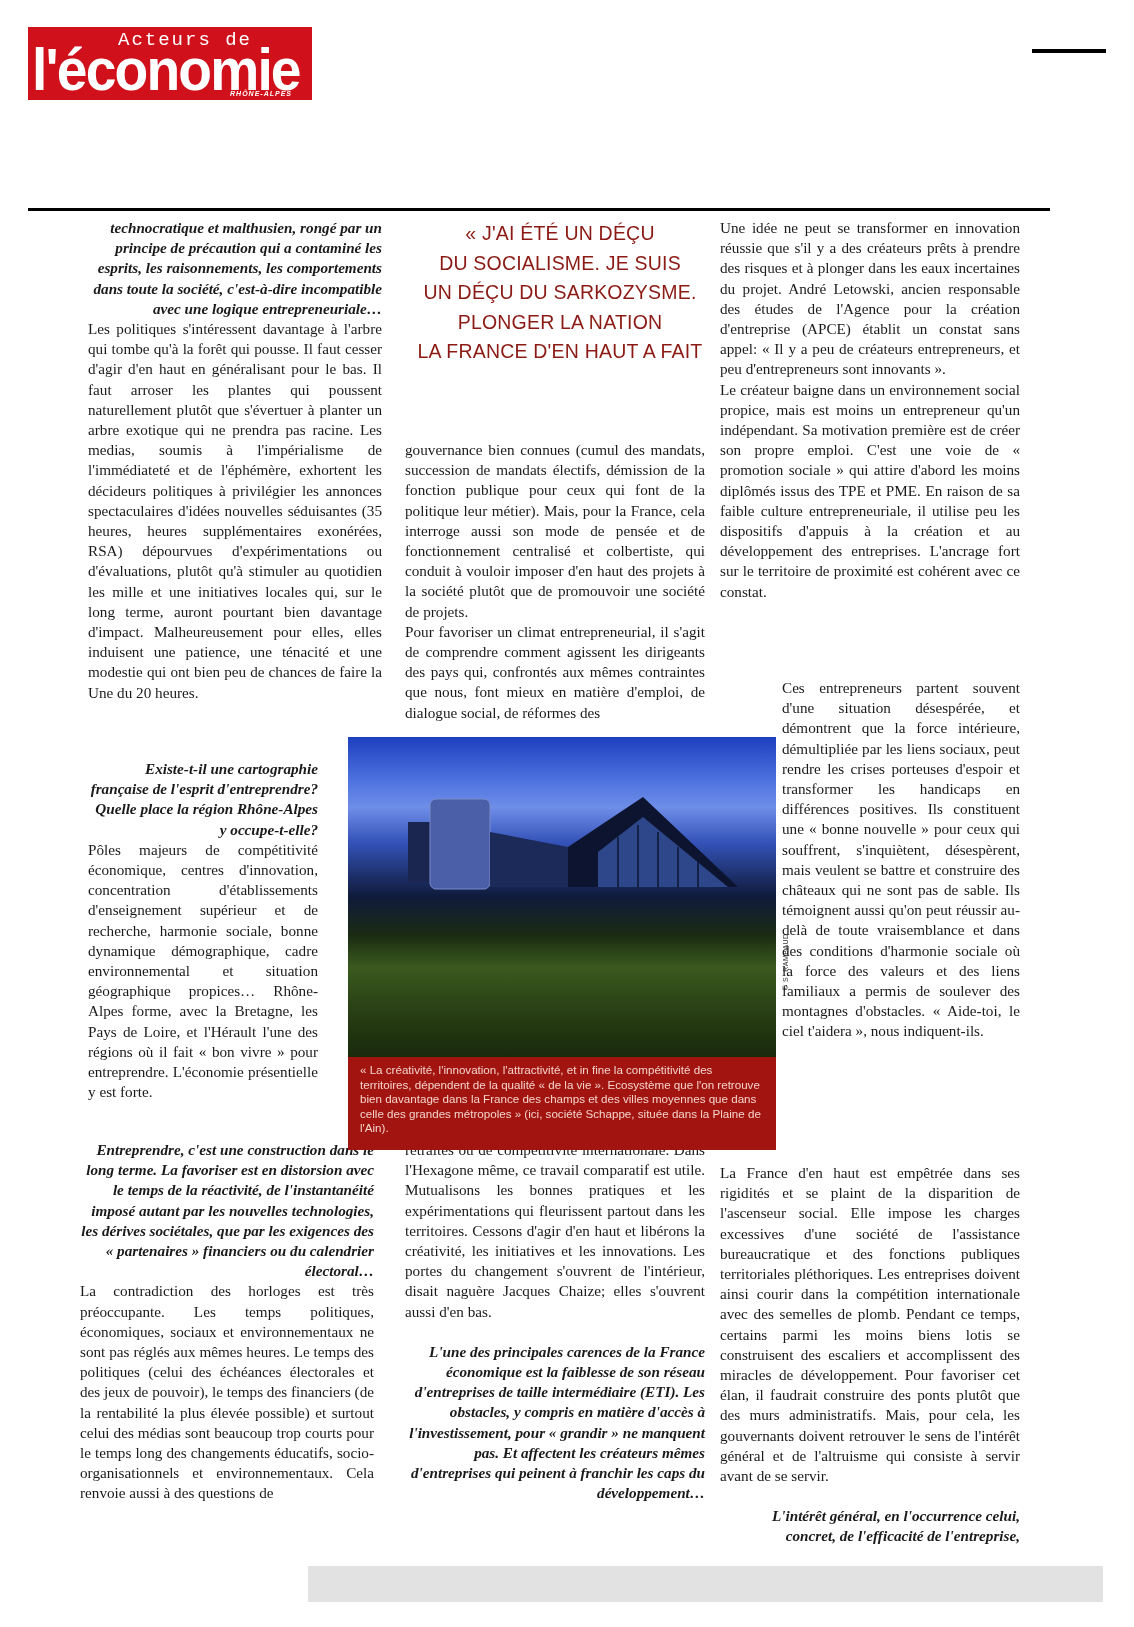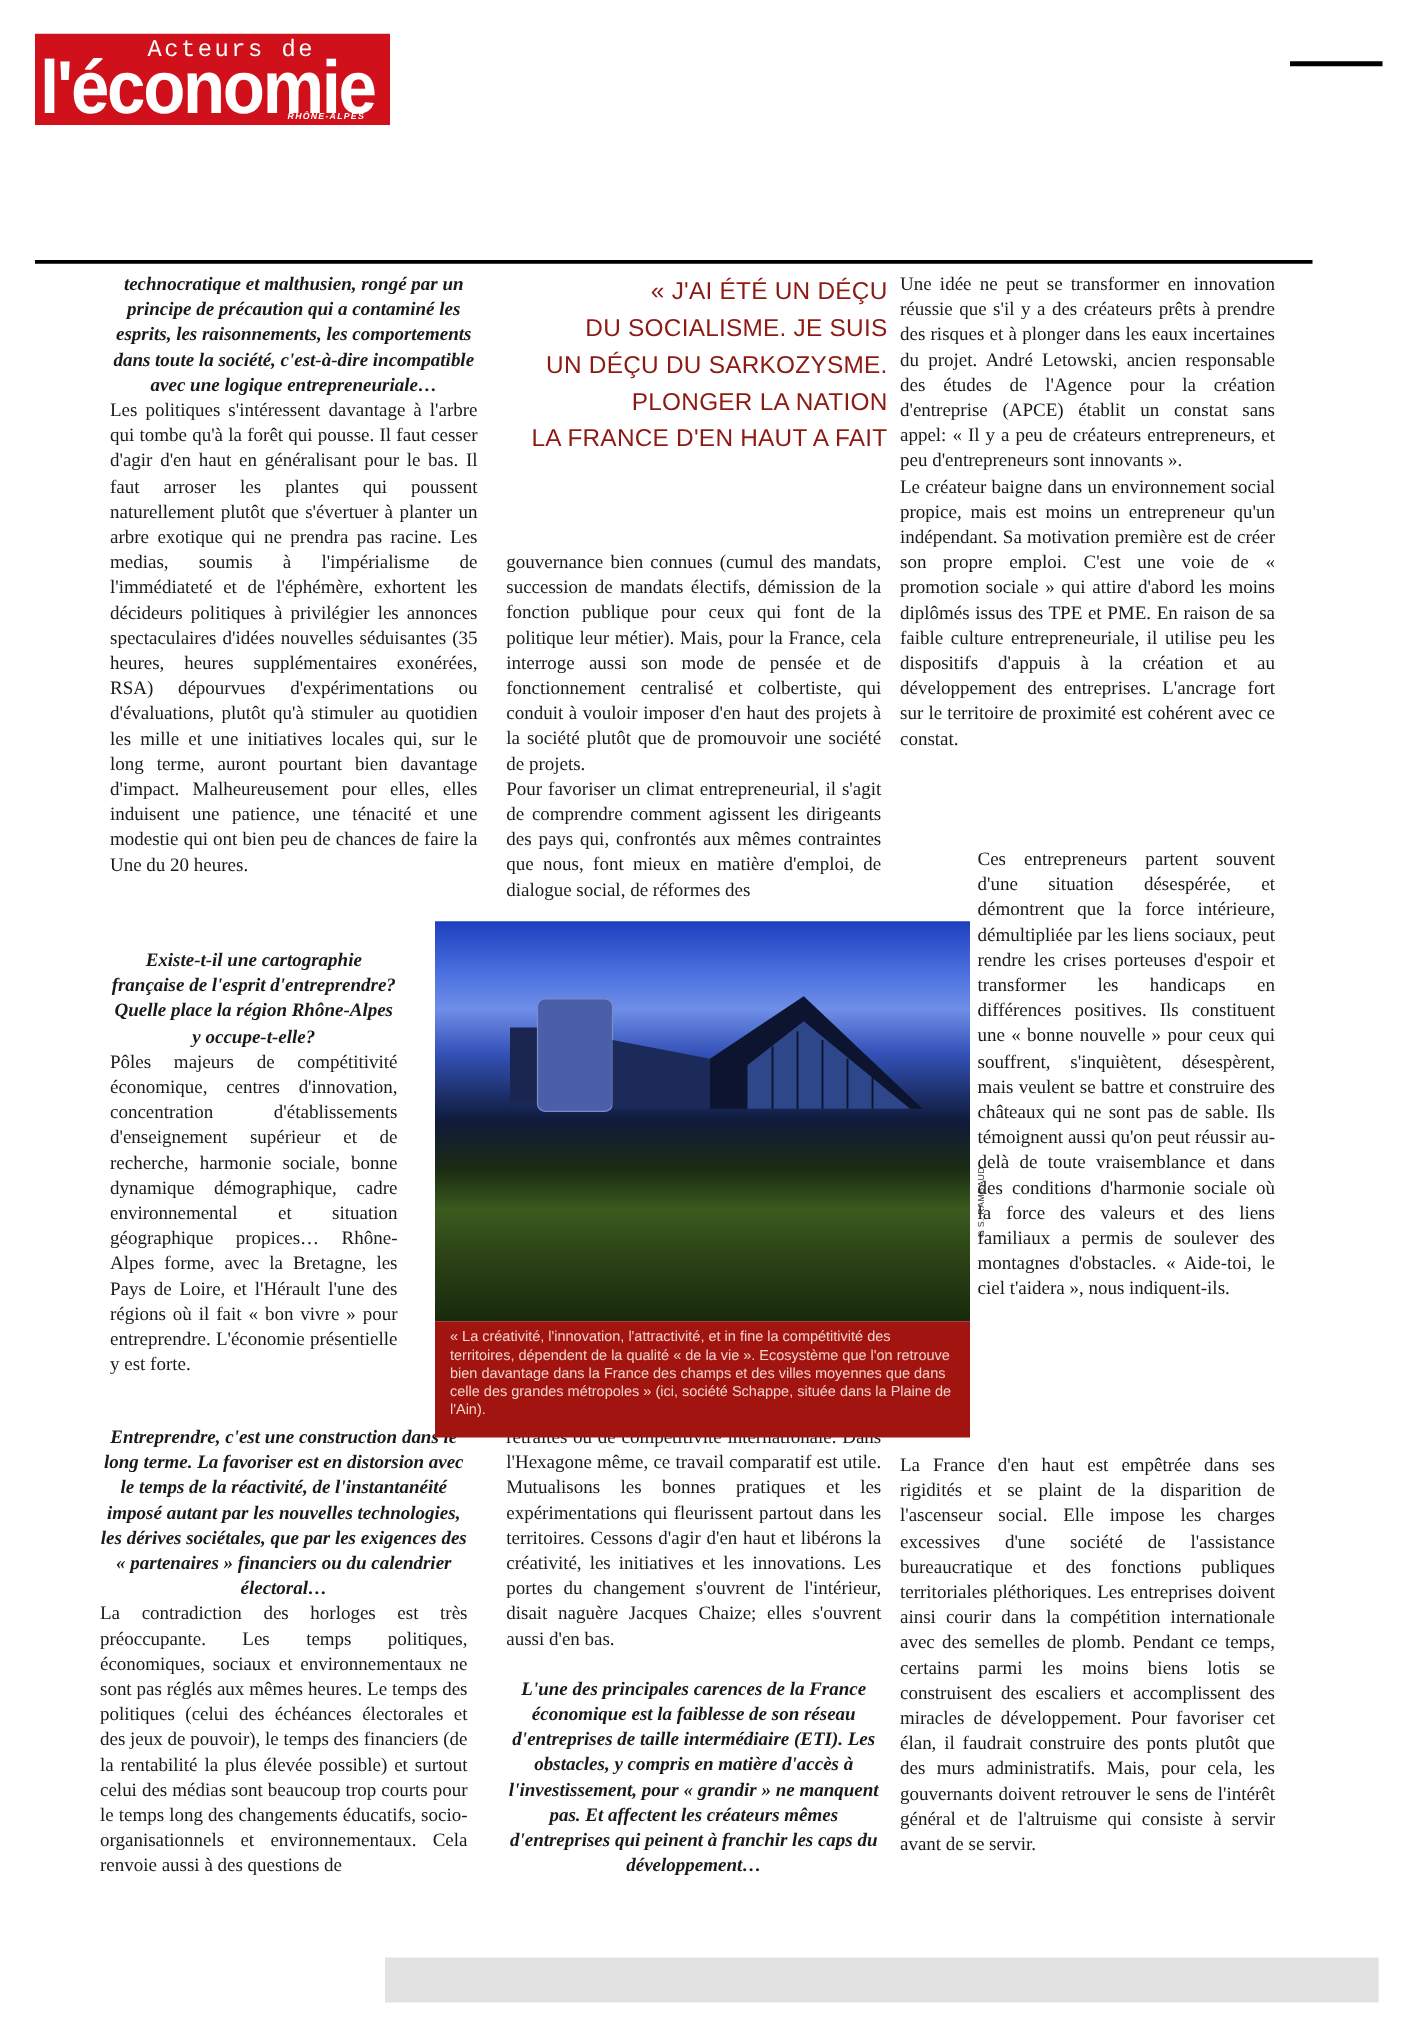--- a/index.html
+++ b/index.html
@@ -12,25 +12,25 @@
   }
   .logo .top { position: absolute; left: 90px; top: 2px; font-family: Liberation Mono, monospace; font-size: 19px; letter-spacing: 2px; }
   .logo .main { position: absolute; left: 4px; top: 8px; font-family: "Liberation Sans", sans-serif; font-size: 60px; font-weight: bold; letter-spacing: -2px; transform: scaleX(0.92); transform-origin: left; line-height: 70px; }
   .logo .sub { position: absolute; right: 20px; bottom: 3px; font-family: "Liberation Sans", sans-serif; font-size: 7px; font-weight: bold; font-style: italic; letter-spacing: 1px; }
 
   .rule-top-right { position: absolute; left: 1032px; top: 49px; width: 74px; height: 4px; background: #000; }
   .rule-header { position: absolute; left: 28px; top: 208px; width: 1022px; height: 3px; background: #000; }
 
   .col { position: absolute; font-size: 15.2px; line-height: 20.2px; text-align: justify; }
   .col p { margin: 0; }
-  .q { font-style: italic; font-weight: bold; text-align: center; }
+  .q { font-style: italic; font-weight: bold; text-align: right; }
   .gap { height: 20px; }
 
   .pullquote {
-    position: absolute; left: 410px; top: 219px; width: 300px; text-align: right;
+    position: absolute; left: 410px; top: 219px; width: 300px; text-align: center;
     font-family: "Liberation Sans", "DejaVu Sans", sans-serif; font-size: 19.5px; line-height: 29.5px;
     color: #8b1a14; letter-spacing: 0.2px;
   }
 
   .photo {
     position: absolute; left: 348px; top: 737px; width: 428px; height: 320px;
     background: linear-gradient(180deg, #1e3fbf 0%, #4f74e0 14%, #6f8ee8 22%, #3452b8 33%, #0f1a3a 50%, #1b2b12 62%, #3a5a1e 72%, #2a4015 85%, #182a0c 100%);
     overflow: hidden;
   }
   .photo .building {
@@ -114,15 +114,16 @@
   <p>Une idée ne peut se transformer en innovation réussie que s'il y a des créateurs prêts à prendre des risques et à plonger dans les eaux incertaines du projet. André Letowski, ancien responsable des études de l'Agence pour la création d'entreprise (APCE) établit un constat sans appel: « Il y a peu de créateurs entrepreneurs, et peu d'entrepreneurs sont innovants ».</p>
   <p>Le créateur baigne dans un environnement social propice, mais est moins un entrepreneur qu'un indépendant. Sa motivation première est de créer son propre emploi. C'est une voie de « promotion sociale » qui attire d'abord les moins diplômés issus des TPE et PME. En raison de sa faible culture entrepreneuriale, il utilise peu les dispositifs d'appuis à la création et au développement des entreprises. L'ancrage fort sur le territoire de proximité est cohérent avec ce constat.</p>
   <div class="gap"></div>
 </div>
 <div class="col" style="left:782px; top:678px; width:238px;">
   <p>Ces entrepreneurs partent souvent d'une situation désespérée, et démontrent que la force intérieure, démultipliée par les liens sociaux, peut rendre les crises porteuses d'espoir et transformer les handicaps en différences positives. Ils constituent une « bonne nouvelle » pour ceux qui souffrent, s'inquiètent, désespèrent, mais veulent se battre et construire des châteaux qui ne sont pas de sable. Ils témoignent aussi qu'on peut réussir au-delà de toute vraisemblance et dans des conditions d'harmonie sociale où la force des valeurs et des liens familiaux a permis de soulever des montagnes d'obstacles. « Aide-toi, le ciel t'aidera », nous indiquent-ils.</p>
 </div>
 <div class="col" style="left:720px; top:1163px; width:300px;">
   <p>La France d'en haut est empêtrée dans ses rigidités et se plaint de la disparition de l'ascenseur social. Elle impose les charges excessives d'une société de l'assistance bureaucratique et des fonctions publiques territoriales pléthoriques. Les entreprises doivent ainsi courir dans la compétition internationale avec des semelles de plomb. Pendant ce temps, certains parmi les moins biens lotis se construisent des escaliers et accomplissent des miracles de développement. Pour favoriser cet élan, il faudrait construire des ponts plutôt que des murs administratifs. Mais, pour cela, les gouvernants doivent retrouver le sens de l'intérêt général et de l'altruisme qui consiste à servir avant de se servir.</p>
   <div class="gap"></div>
+  <p class="q">L'intérêt général, en l'occurrence celui, concret, de l'efficacité de l'entreprise,</p>
 </div>
 
 <div class="footer-bar"></div>
 
 </body></html>

